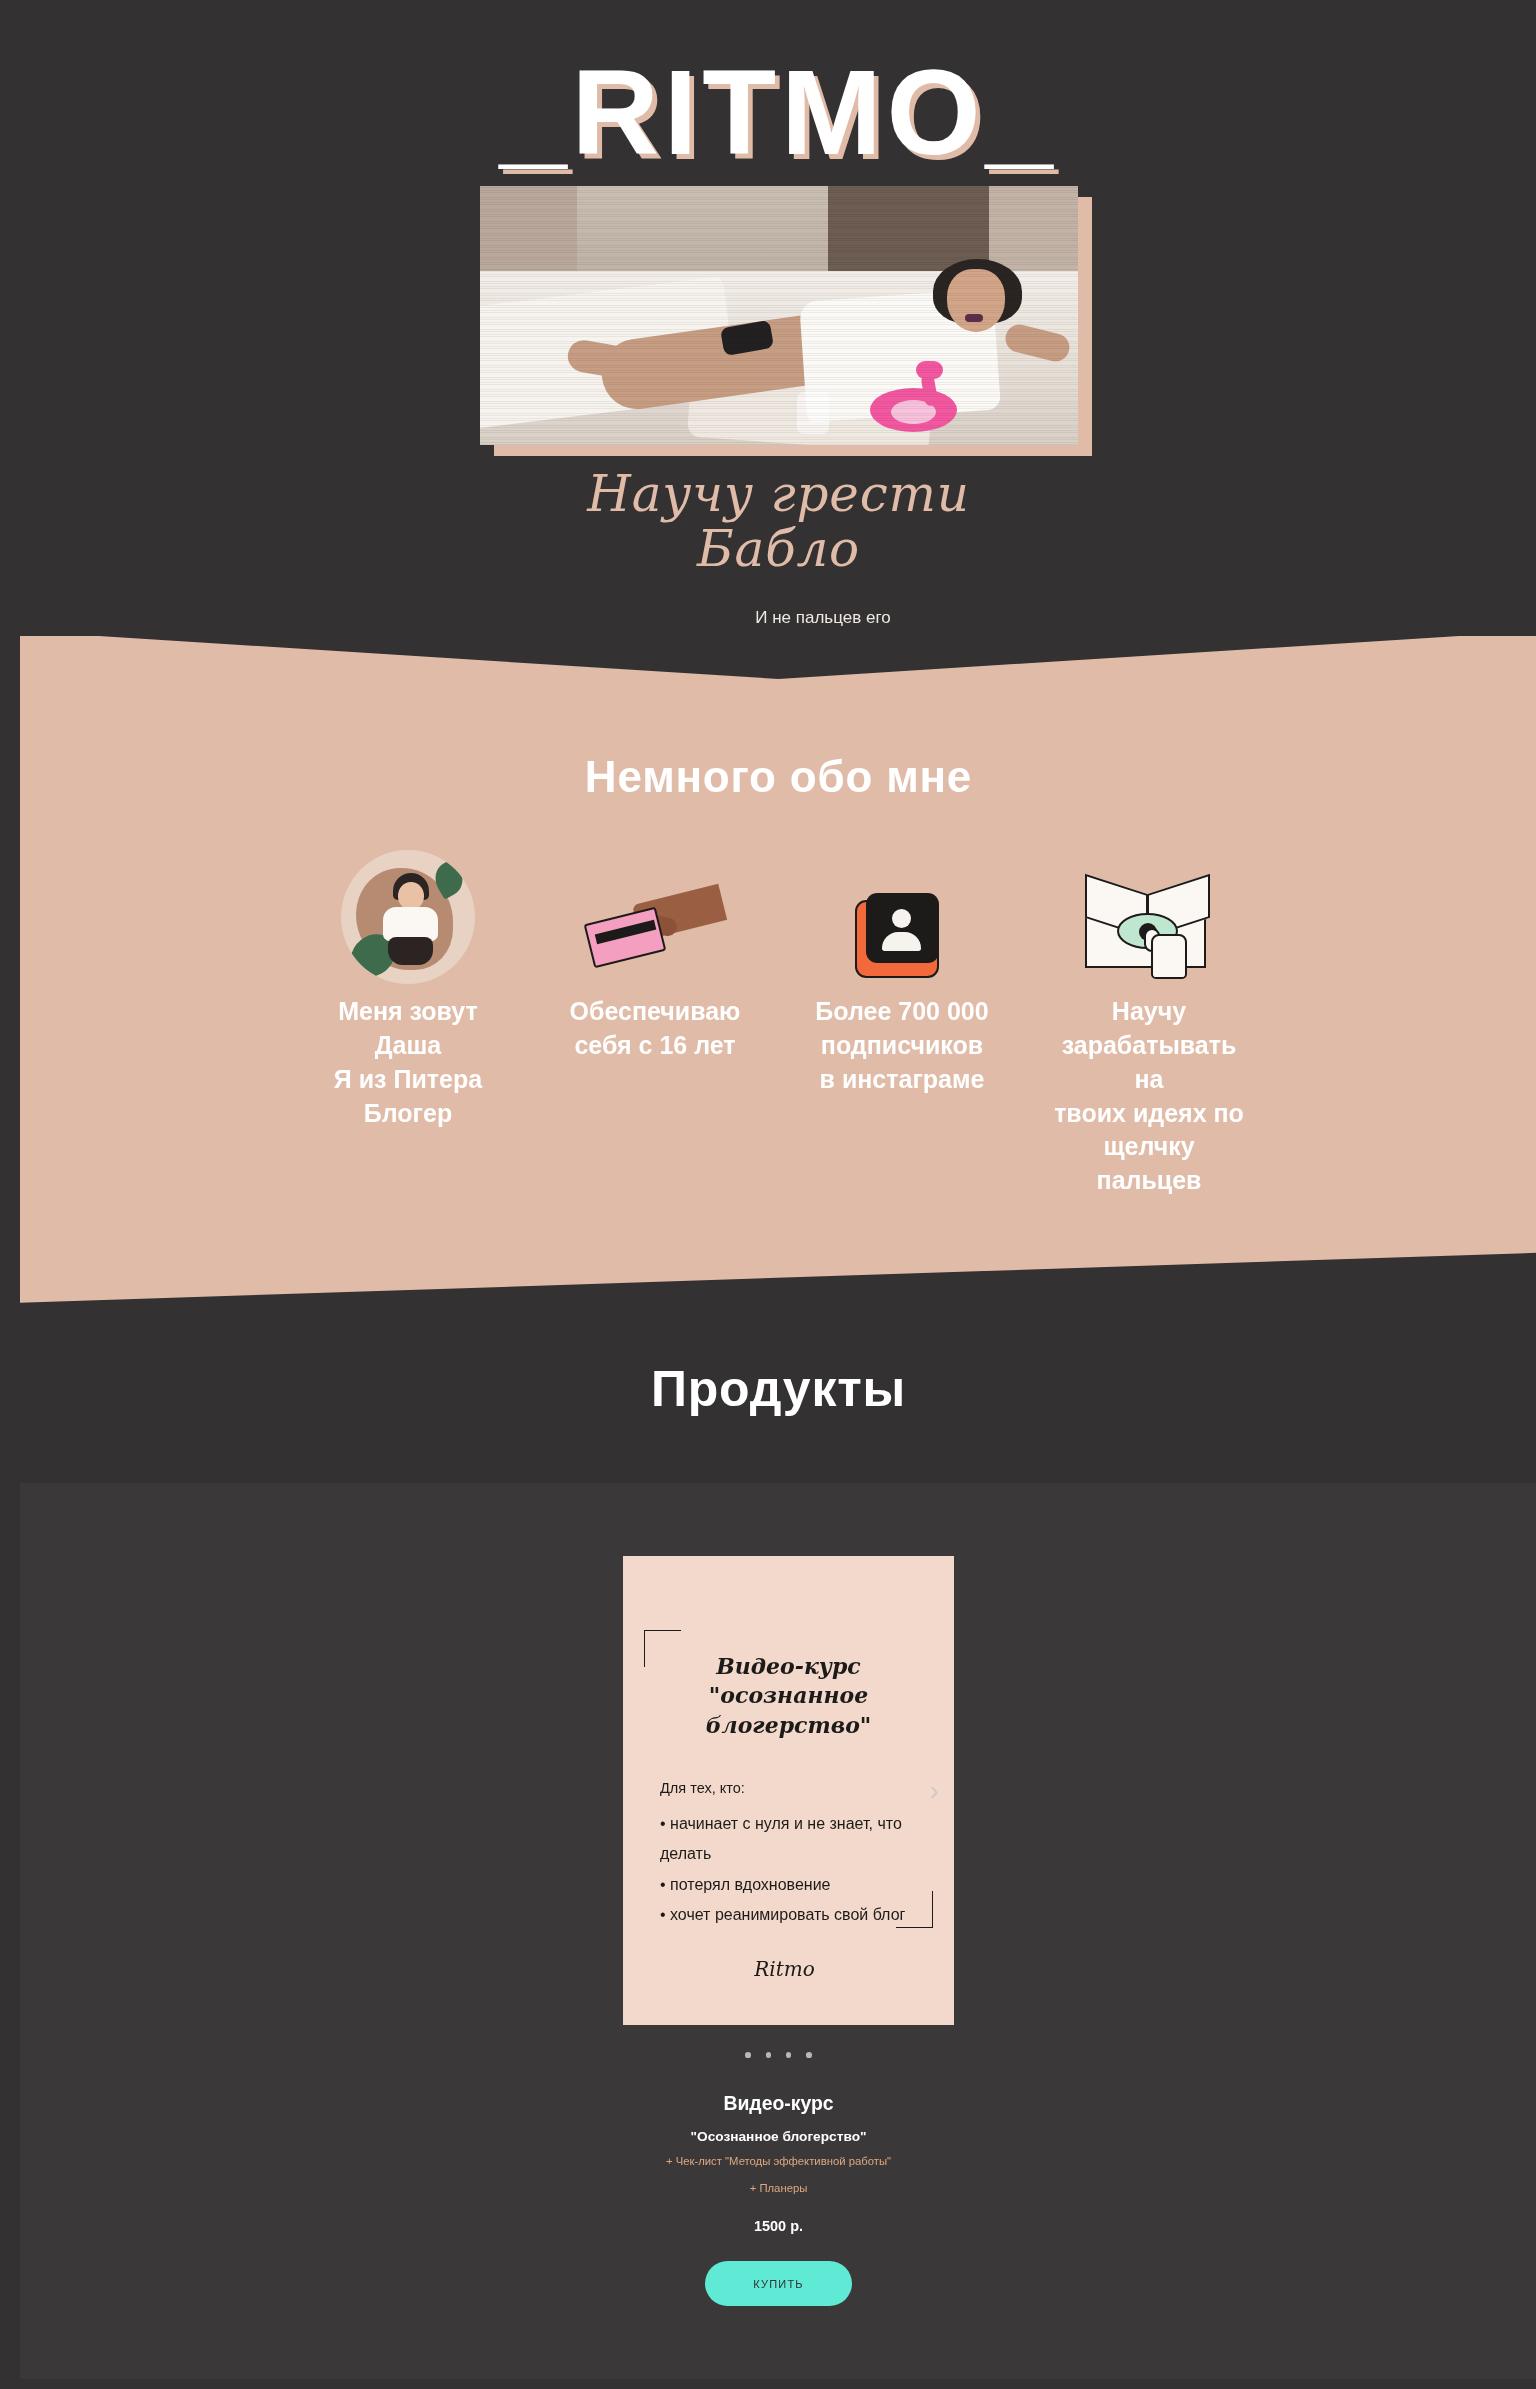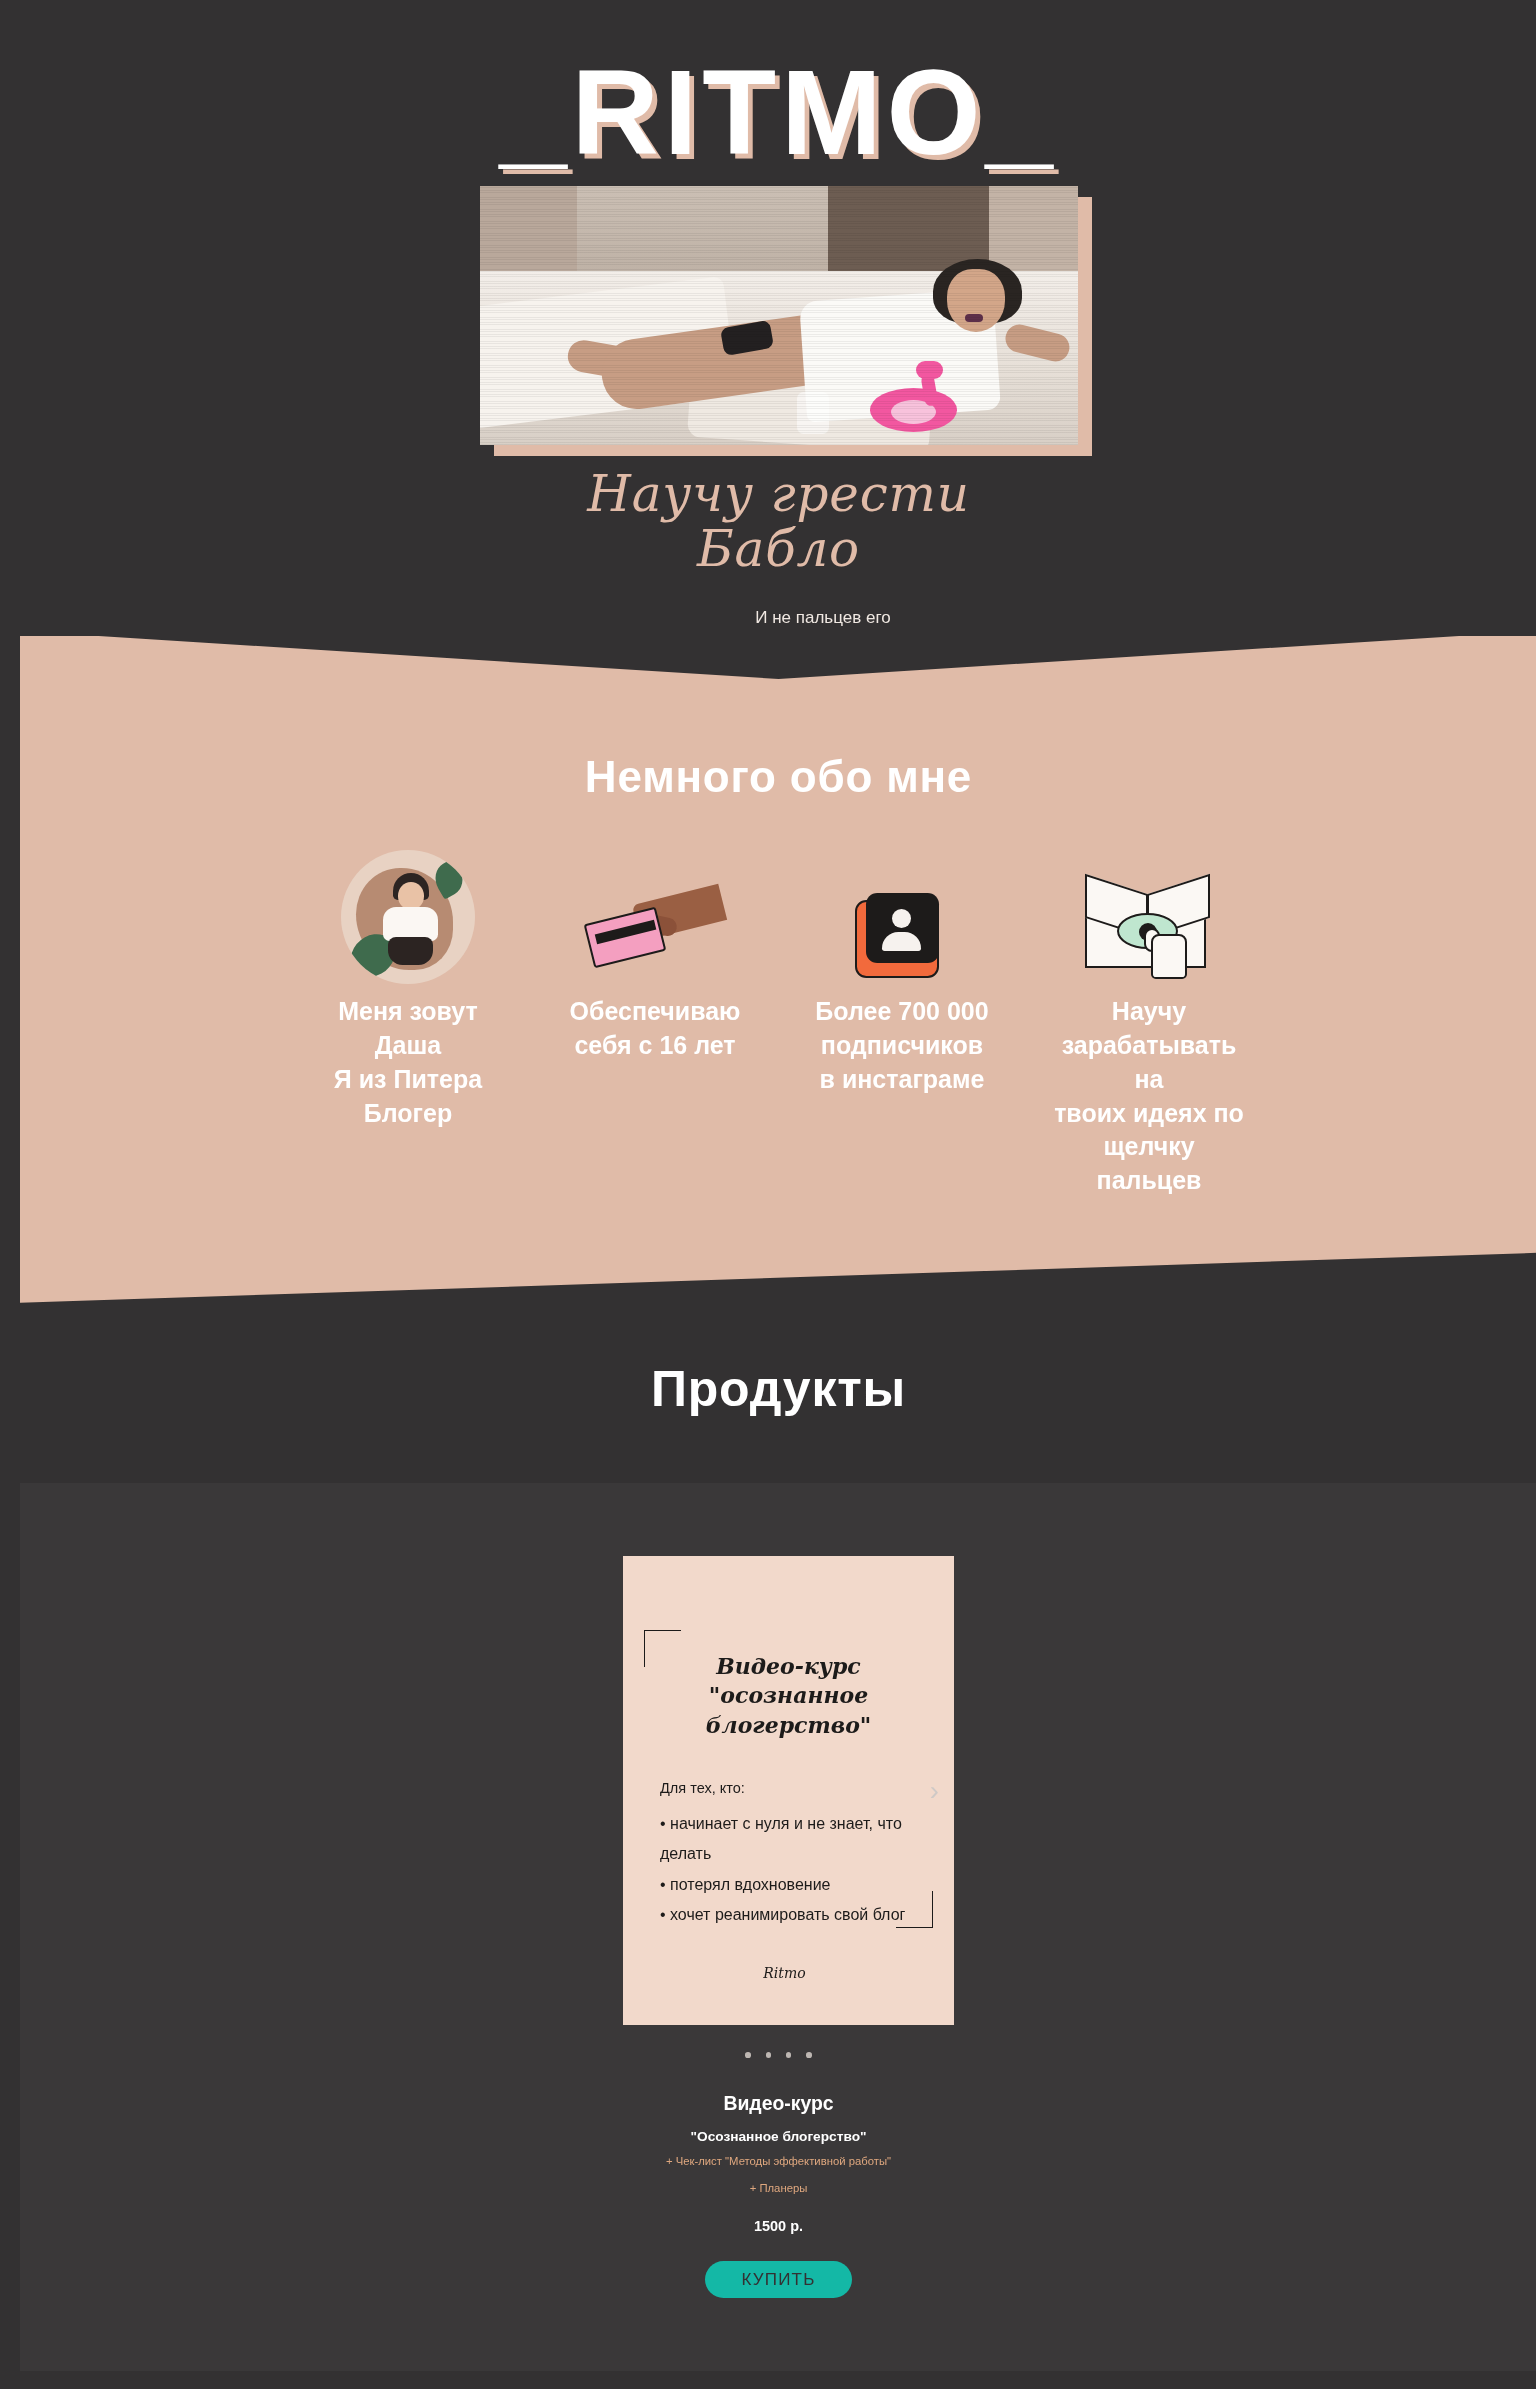--- a/index.html
+++ b/index.html
@@ -254,21 +254,21 @@
   }
   .slide-list { margin-top: 13px; font-size: 16px; line-height: 1.9; }
   .slide-list li { list-style: none; }
   .slide-list li::before { content: "• "; }
   .slide-brand {
     position: absolute;
     left: 0; right: 8px; bottom: 44px;
     text-align: center;
     font-family: "DejaVu Serif", serif;
     font-style: italic;
-    font-size: 14px;
+    font-size: 20px;
   }
   .arrow {
     position: absolute;
     right: 618px;
     color: #cfc9c6;
     font-size: 27.5px;
     line-height: 1;
     user-select: none;
   }
   .dots {
@@ -278,26 +278,26 @@
   .dot { width: 5.7px; height: 5.7px; border-radius: 50%; background: #bdb6b2; }
 
   .prod-info { text-align: center; margin-top: 34px; color: #ffffff; }
   .prod-name { font-size: 19.4px; font-weight: bold; }
   .prod-sub  { font-size: 13.7px; font-weight: bold; margin-top: 14.5px; }
   .prod-bonus { font-size: 11.3px; color: #e0a87f; margin-top: 8px; line-height: 1.6; }
   .prod-price { font-size: 14.5px; font-weight: bold; margin-top: 21px; }
   .buy-btn {
     margin: 27.5px auto 0;
     display: block;
-    width: 147px; height: 37px;
+    width: 147px; height: 45px;
     border-radius: 22.6px;
-    background: #14b8a6;
+    background: #5eead4;
     color: #333132;
     border: none;
-    font-size: 17px;
+    font-size: 11px;
     letter-spacing: 1.2px;
     cursor: pointer;
     font-family: "Liberation Sans", sans-serif;
   }
 </style>
 </head>
 <body>
 
 <div class="page">
 

